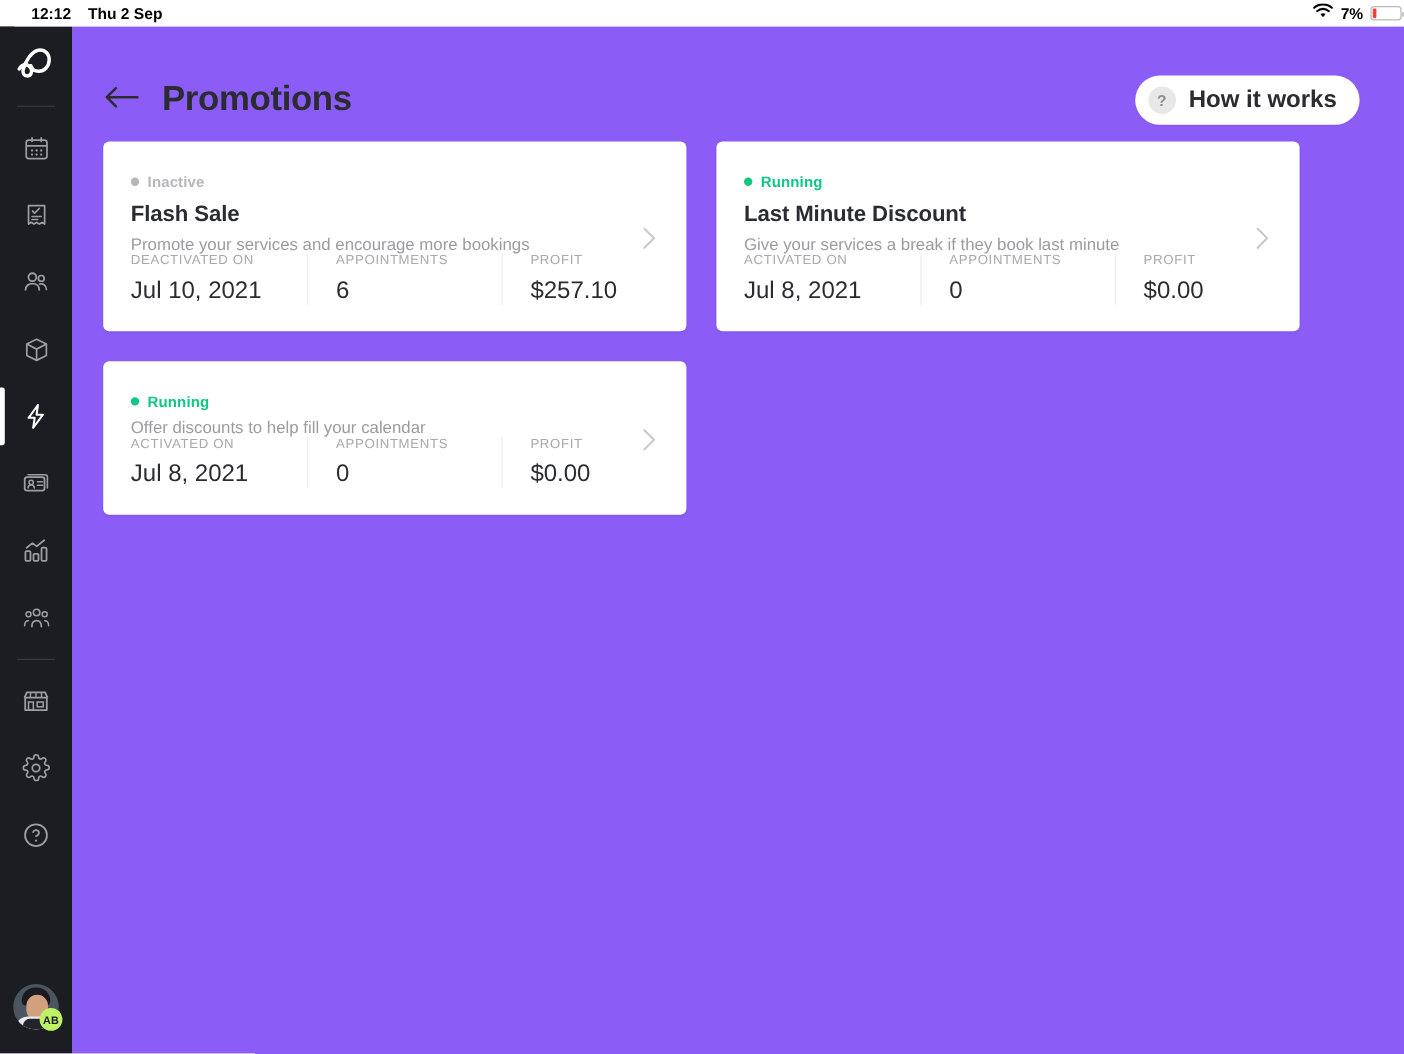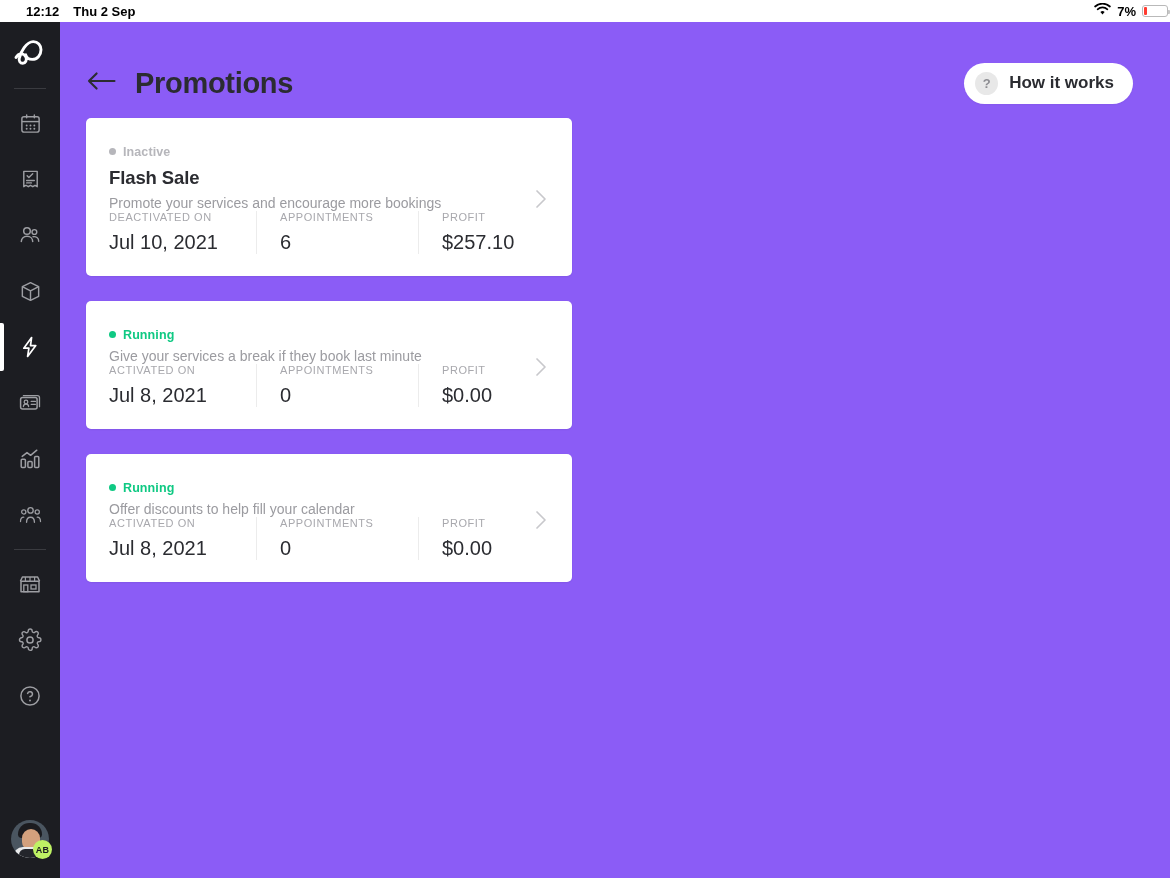--- a/index.html
+++ b/index.html
@@ -94,28 +94,27 @@
     background: #ffffff; border-radius: 22px;
     padding: 9px 19px 9px 11px; cursor: pointer;
     box-shadow: 0 1px 2px rgba(0,0,0,0.04);
   }
   .q-circle {
     width: 23px; height: 23px; border-radius: 50%;
     background: #e8e8e8; color: #8d8d92;
     font-size: 13px; font-weight: bold;
     display: flex; align-items: center; justify-content: center;
   }
-  .how-label { font-size: 17px; font-weight: bold; color: #2b2c31; }
+  .how-label { font-size: 20px; font-weight: bold; color: #2b2c31; }
 
   
   .cards {
     display: flex; flex-wrap: wrap;
     gap: 25px 25px;
     padding: 0 26px;
-    flex-direction: column;
   }
   .promo-card {
     width: 486px; background: #ffffff; border-radius: 5px;
     padding: 26px 23px 22px 23px;
     position: relative; cursor: pointer;
     box-shadow: 0 1px 2px rgba(0,0,0,0.05), 0 0 0 0.5px rgba(0,0,0,0.02);
   }
   .status-row { display: flex; align-items: center; gap: 7px; height: 15px; }
   .status-dot { width: 7px; height: 7px; border-radius: 50%; }
   .status-text { font-size: 12.5px; font-weight: bold; letter-spacing: .1px; }
@@ -359,20 +358,21 @@
             <div class="stat-value">$257.10</div>
           </div>
         </div>
       </div>
 
       <div class="promo-card">
         <div class="status-row">
           <span class="status-dot" style="background:#0FC983"></span>
           <span class="status-text" style="color:#0FC983">Running</span>
         </div>
+        <div class="card-title">Last Minute Discount</div>
         <div class="card-desc">Give your services a break if they book last minute</div>
         <span class="card-chevron">
           <svg width="12" height="20" viewBox="0 0 12 20" fill="none">
             <path d="M2 2l8 8-8 8" stroke="#c8c8cc" stroke-width="1.7" stroke-linecap="round" stroke-linejoin="round"></path>
           </svg>
         </span>
         <div class="stats">
           <div class="stat">
             <div class="stat-label">ACTIVATED ON</div>
             <div class="stat-value">Jul 8, 2021</div>

